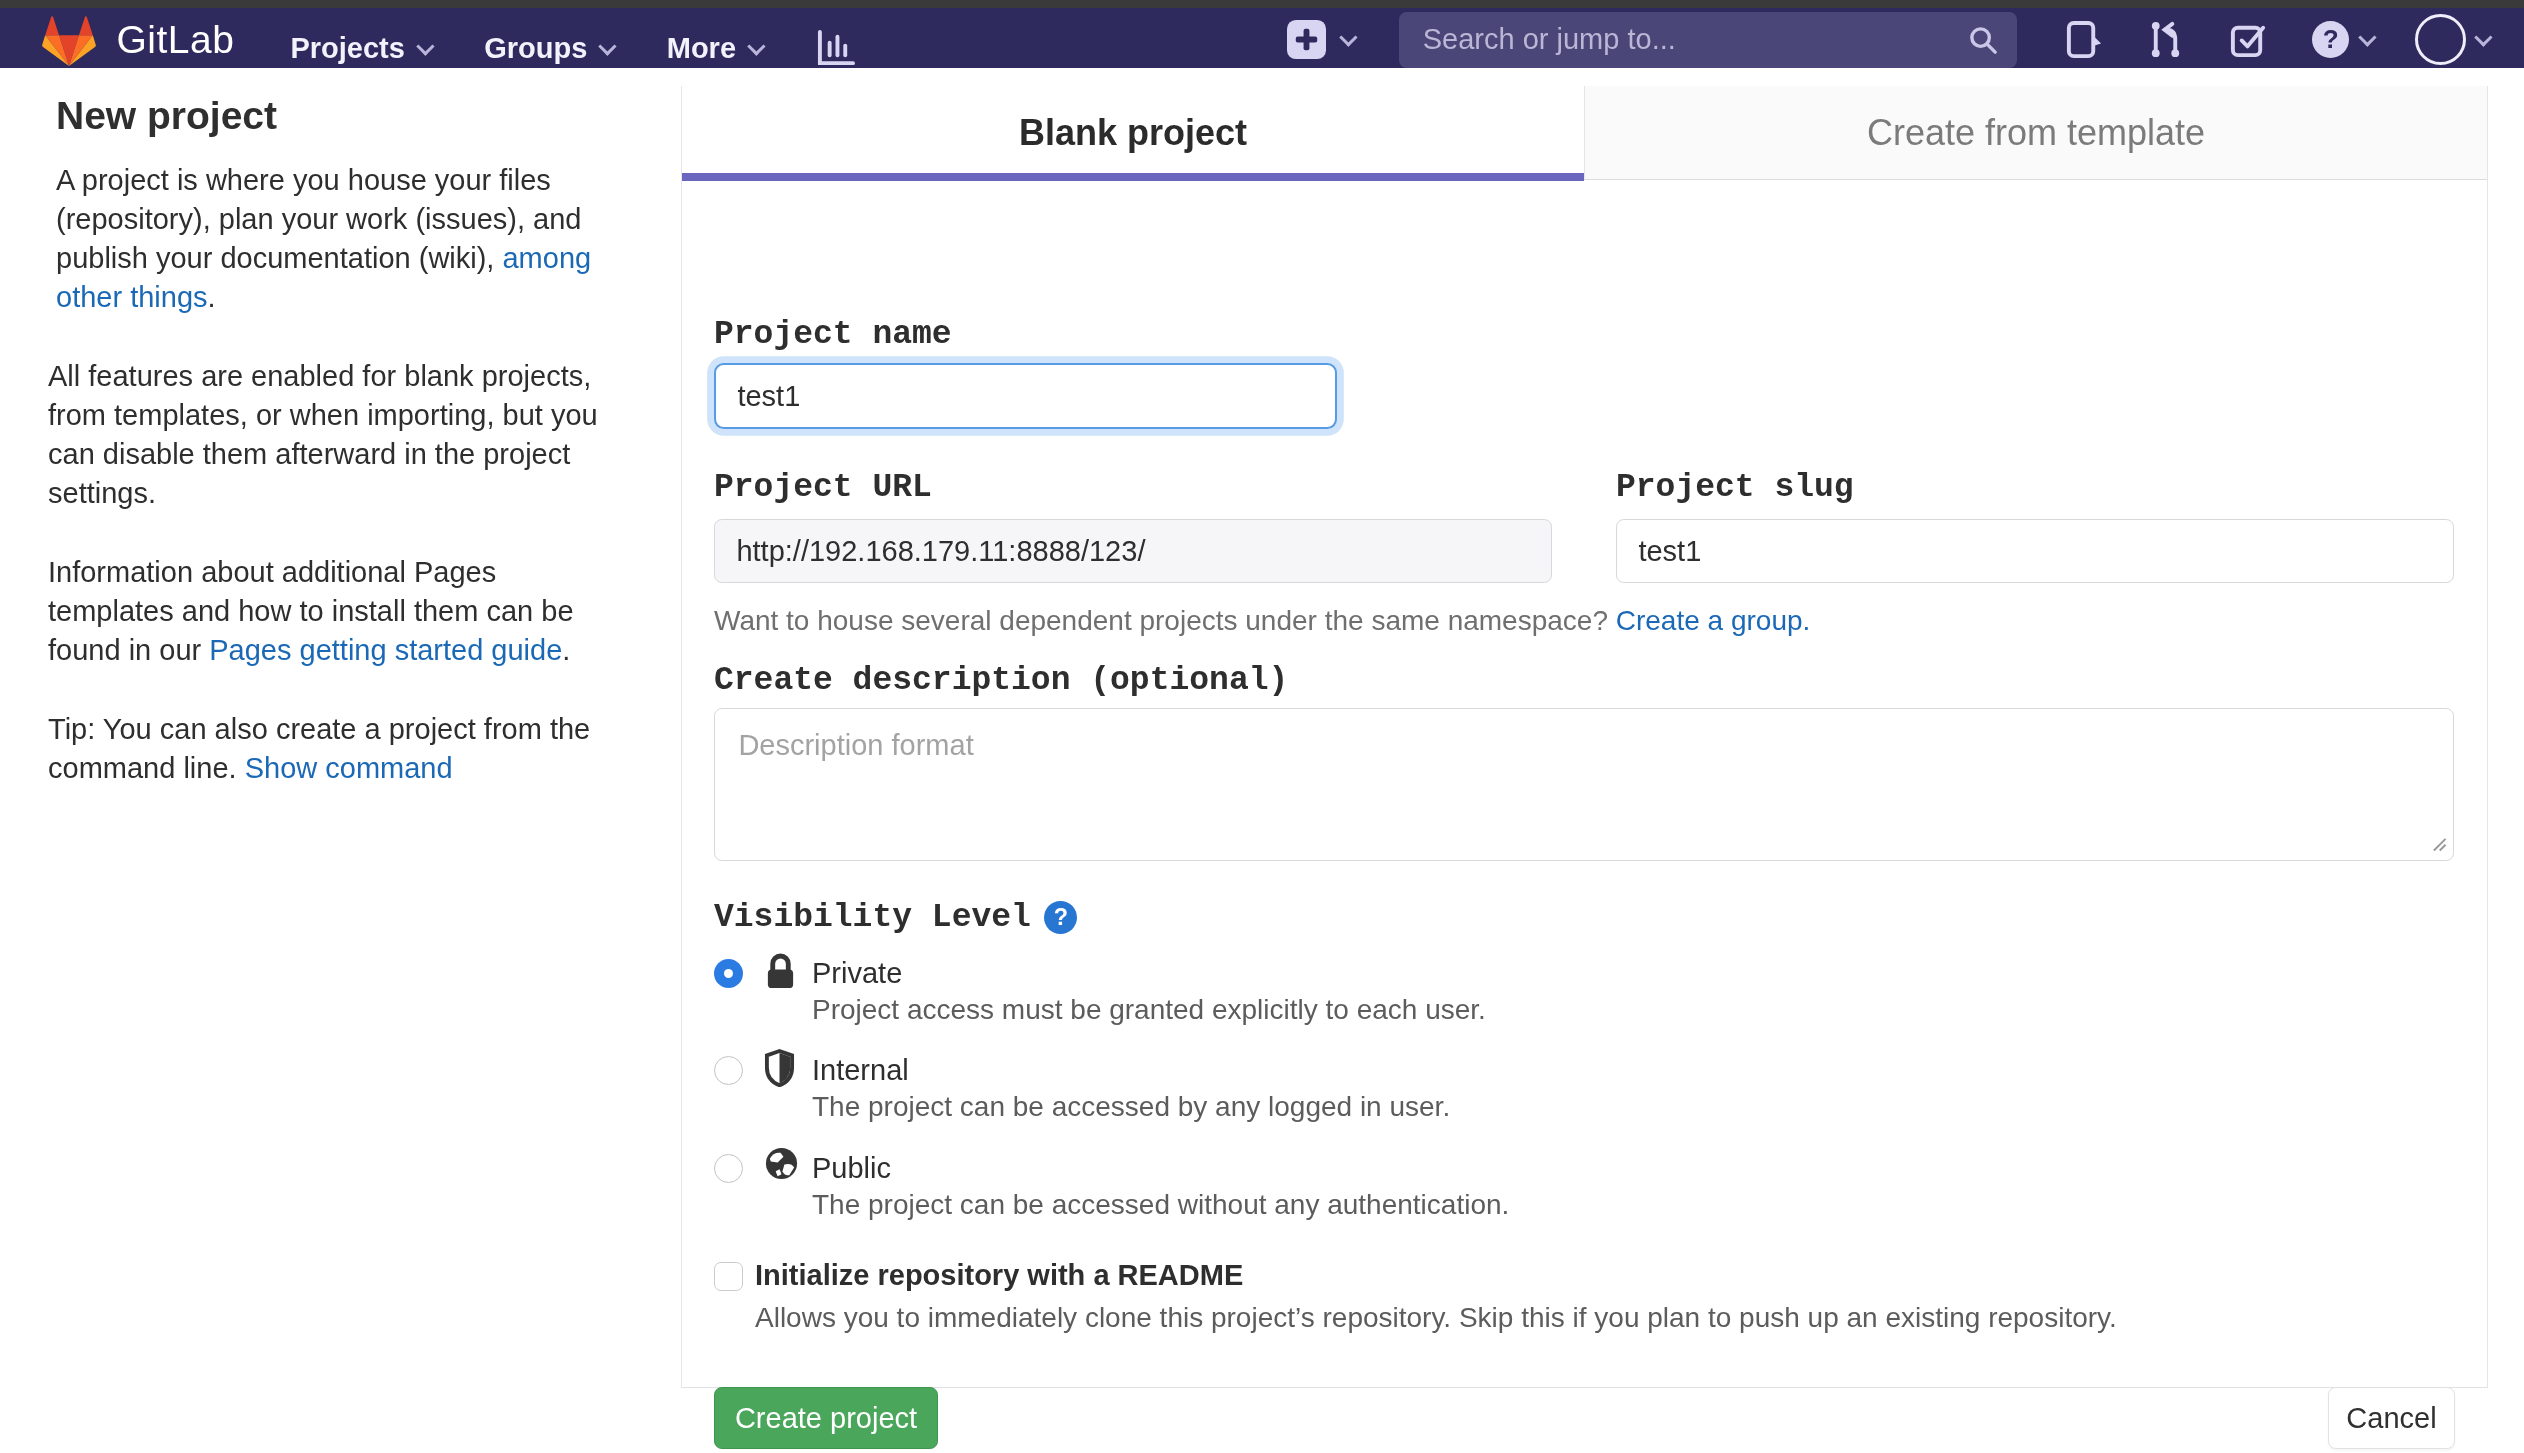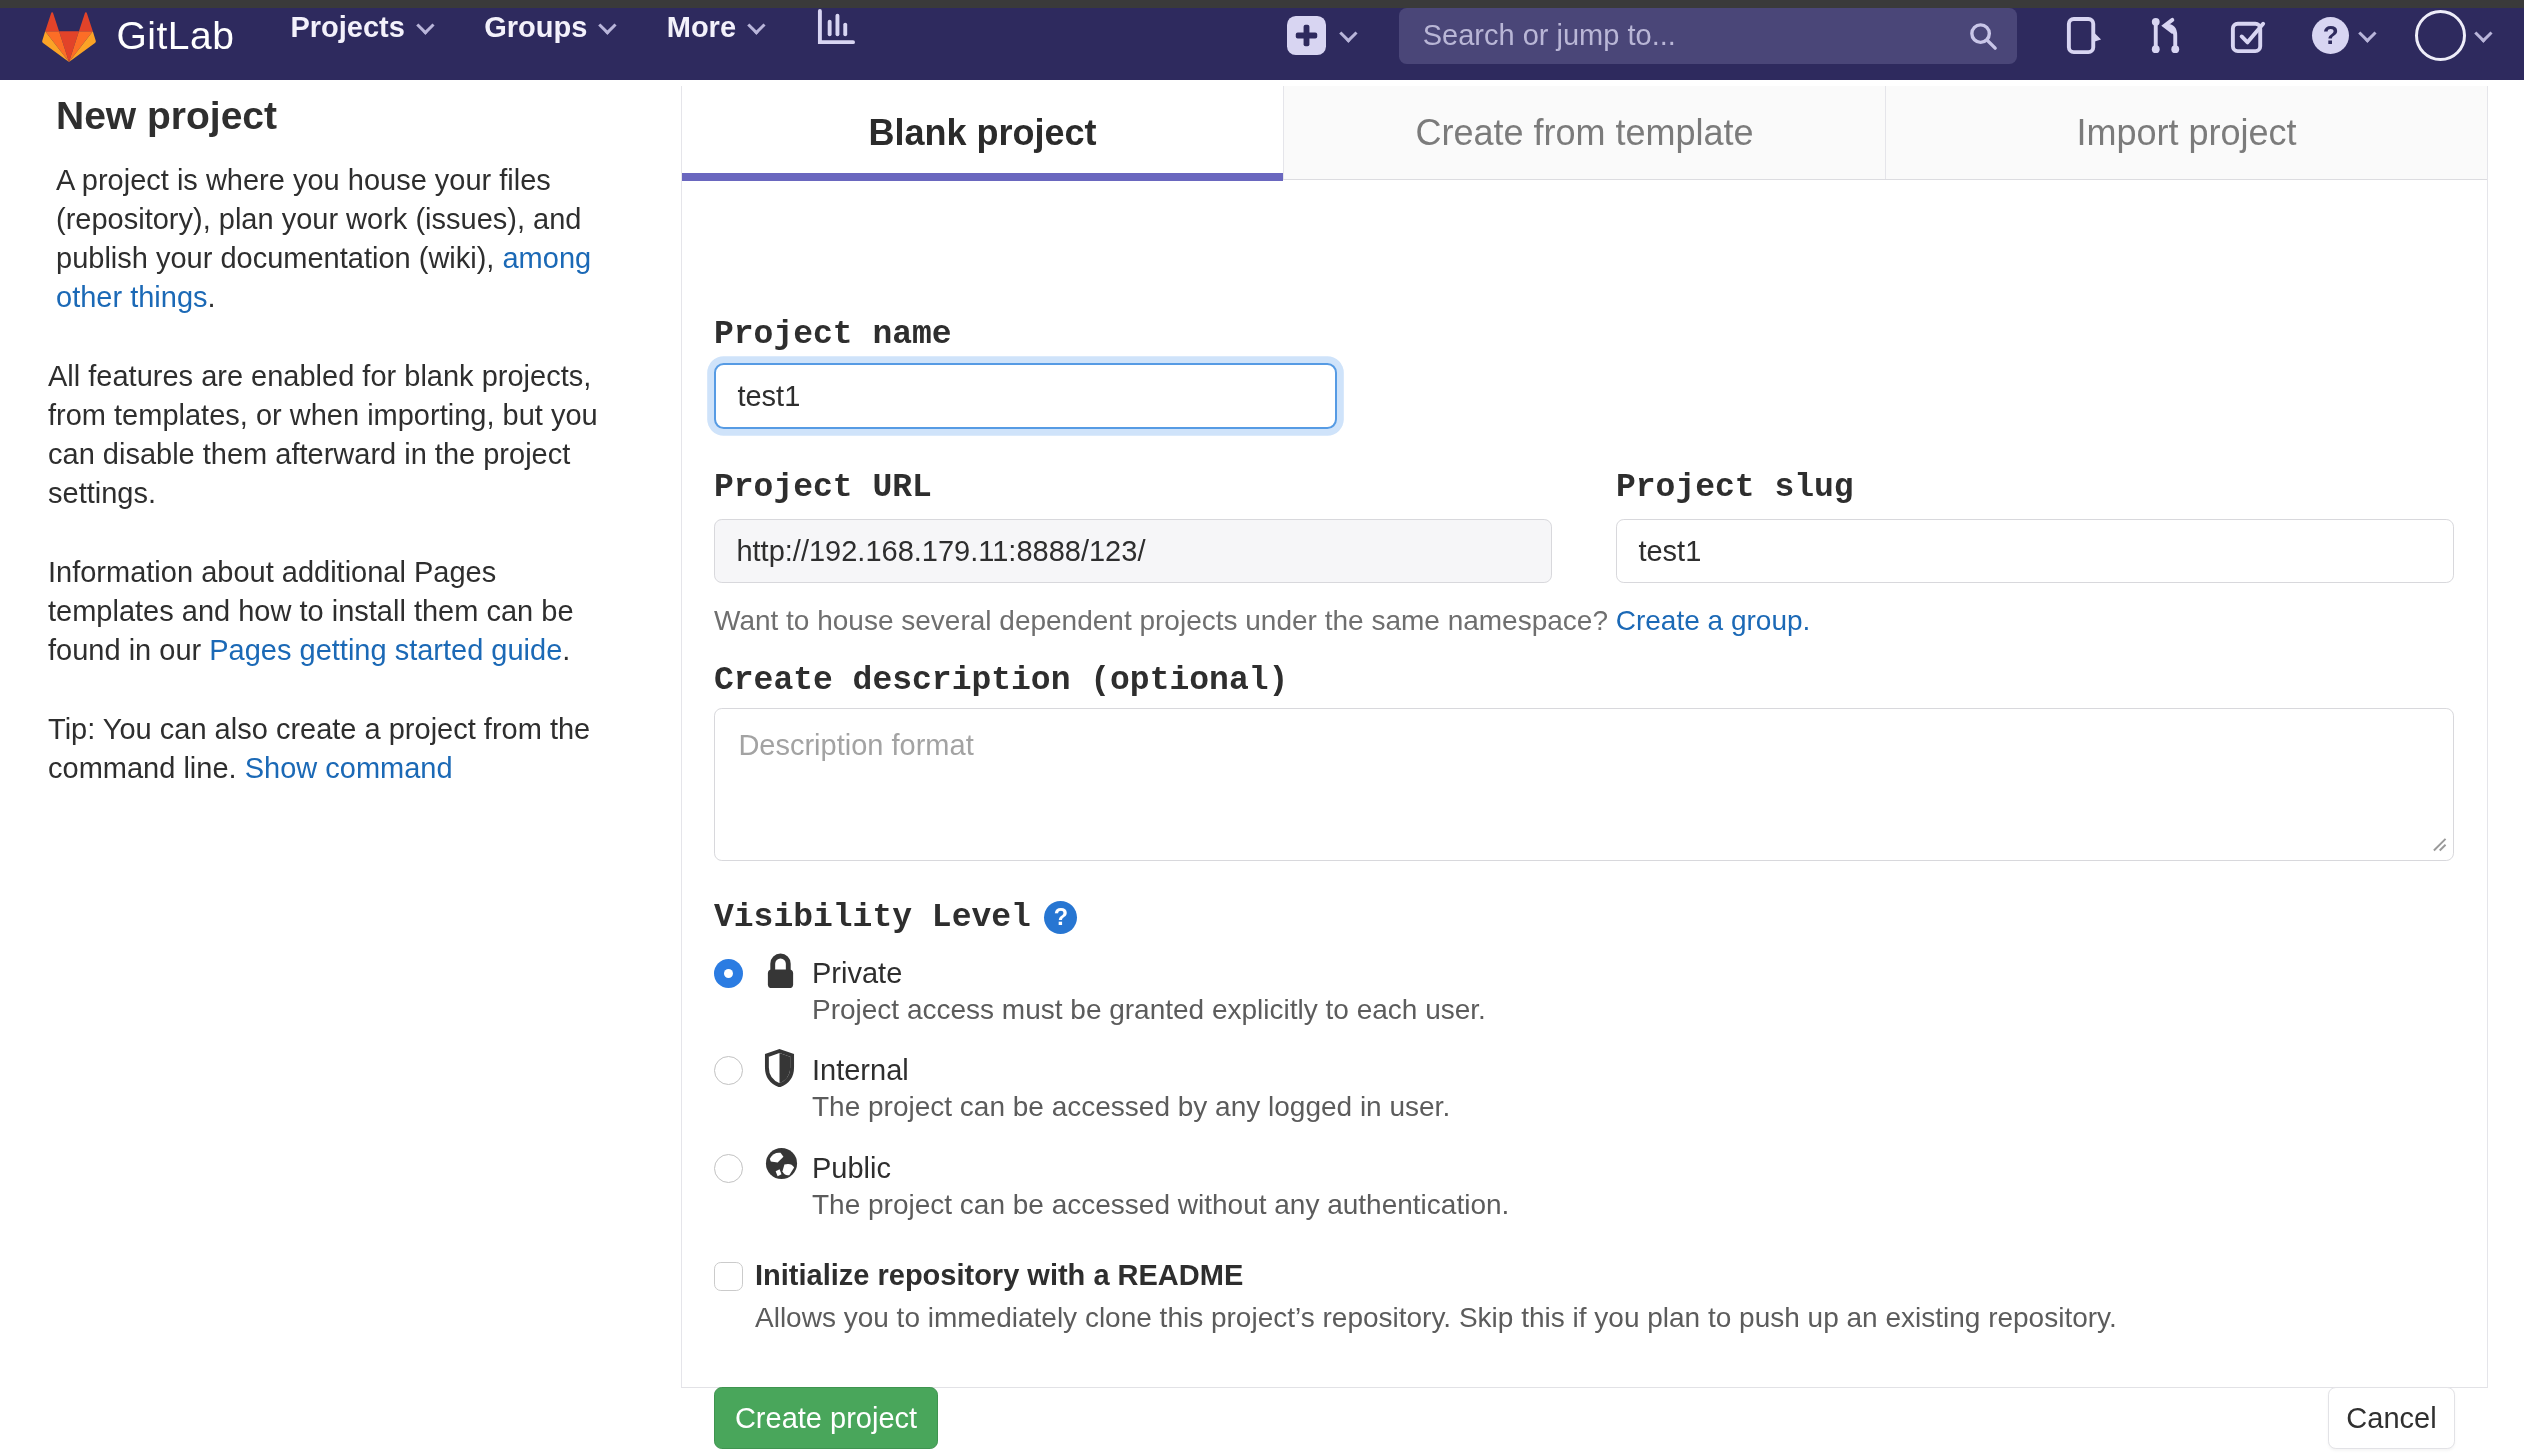--- a/index.html
+++ b/index.html
@@ -3,22 +3,22 @@
 <meta charset="utf-8">
 <style>
   * { margin:0; padding:0; box-sizing:border-box; }
   html,body { width:2525px; height:1453px; background:#ffffff; overflow:hidden;
     font-family:"Liberation Sans","DejaVu Sans",sans-serif; color:#2e2e2e; }
 
   
   .top-strip { position:absolute; left:0; top:0; width:2525px; height:7.8px; background:#3a3a3a; }
 
   
-  .navbar { position:absolute; left:0; top:7.8px; width:2525px; height:72px; background:#2e2a5e;
-    display:flex; align-items:flex-start; padding:0 37px 0 39px; }
+  .navbar { position:absolute; left:0; top:7.8px; width:2525px; height:60px; background:#2e2a5e;
+    display:flex; align-items:flex-end; padding:0 37px 0 39px; }
   .logo { display:flex; align-items:center; gap:17.5px; cursor:pointer; }
   .wordmark { color:#ffffff; font-size:39px; font-weight:500; letter-spacing:0.5px; }
   .nav-links { display:flex; align-items:center; margin-left:56px; gap:55px; }
   .nav-link { display:flex; align-items:center; gap:11.7px; color:#f3f1fb; font-size:29px; font-weight:600; cursor:pointer; }
   .chev { width:12.7px; height:12.7px; border-right:3.4px solid #b9b5da; border-bottom:3.4px solid #b9b5da;
     transform:rotate(45deg) translateY(-2.9px); display:inline-block; }
   .nav-right { margin-left:auto; display:flex; align-items:center; gap:43px; }
   .plus-group { display:flex; align-items:center; gap:13.6px; cursor:pointer; }
   .search { position:relative; width:618px; height:56px; margin:0 3.9px; }
   .search input { width:100%; height:100%; background:#4a4678; border:none; border-radius:7.8px;
@@ -193,23 +193,20 @@
 </aside>
 
 <main class="panel">
   <div class="tabs">
     <div class="tab active">
         <span>Blank project</span>
       </div>
     <div class="tab">
         <span>Create from template</span>
       </div>
-    <div class="tab">
-        <span>Import project</span>
-      </div>
   </div>
 
   <div class="form">
     <label class="flabel" style="left:32px; top:136px;">Project name</label>
     <input class="finput name-input" type="text" value="test1" style="">
 
     <label class="flabel" style="left:32px; top:289px;">Project URL</label>
     <label class="flabel" style="left:934px; top:289px;">Project slug</label>
     <input class="finput url-input" type="text" value="http://192.168.179.11:8888/123/" style="">
     <input class="finput slug-input" type="text" value="test1" style="">

